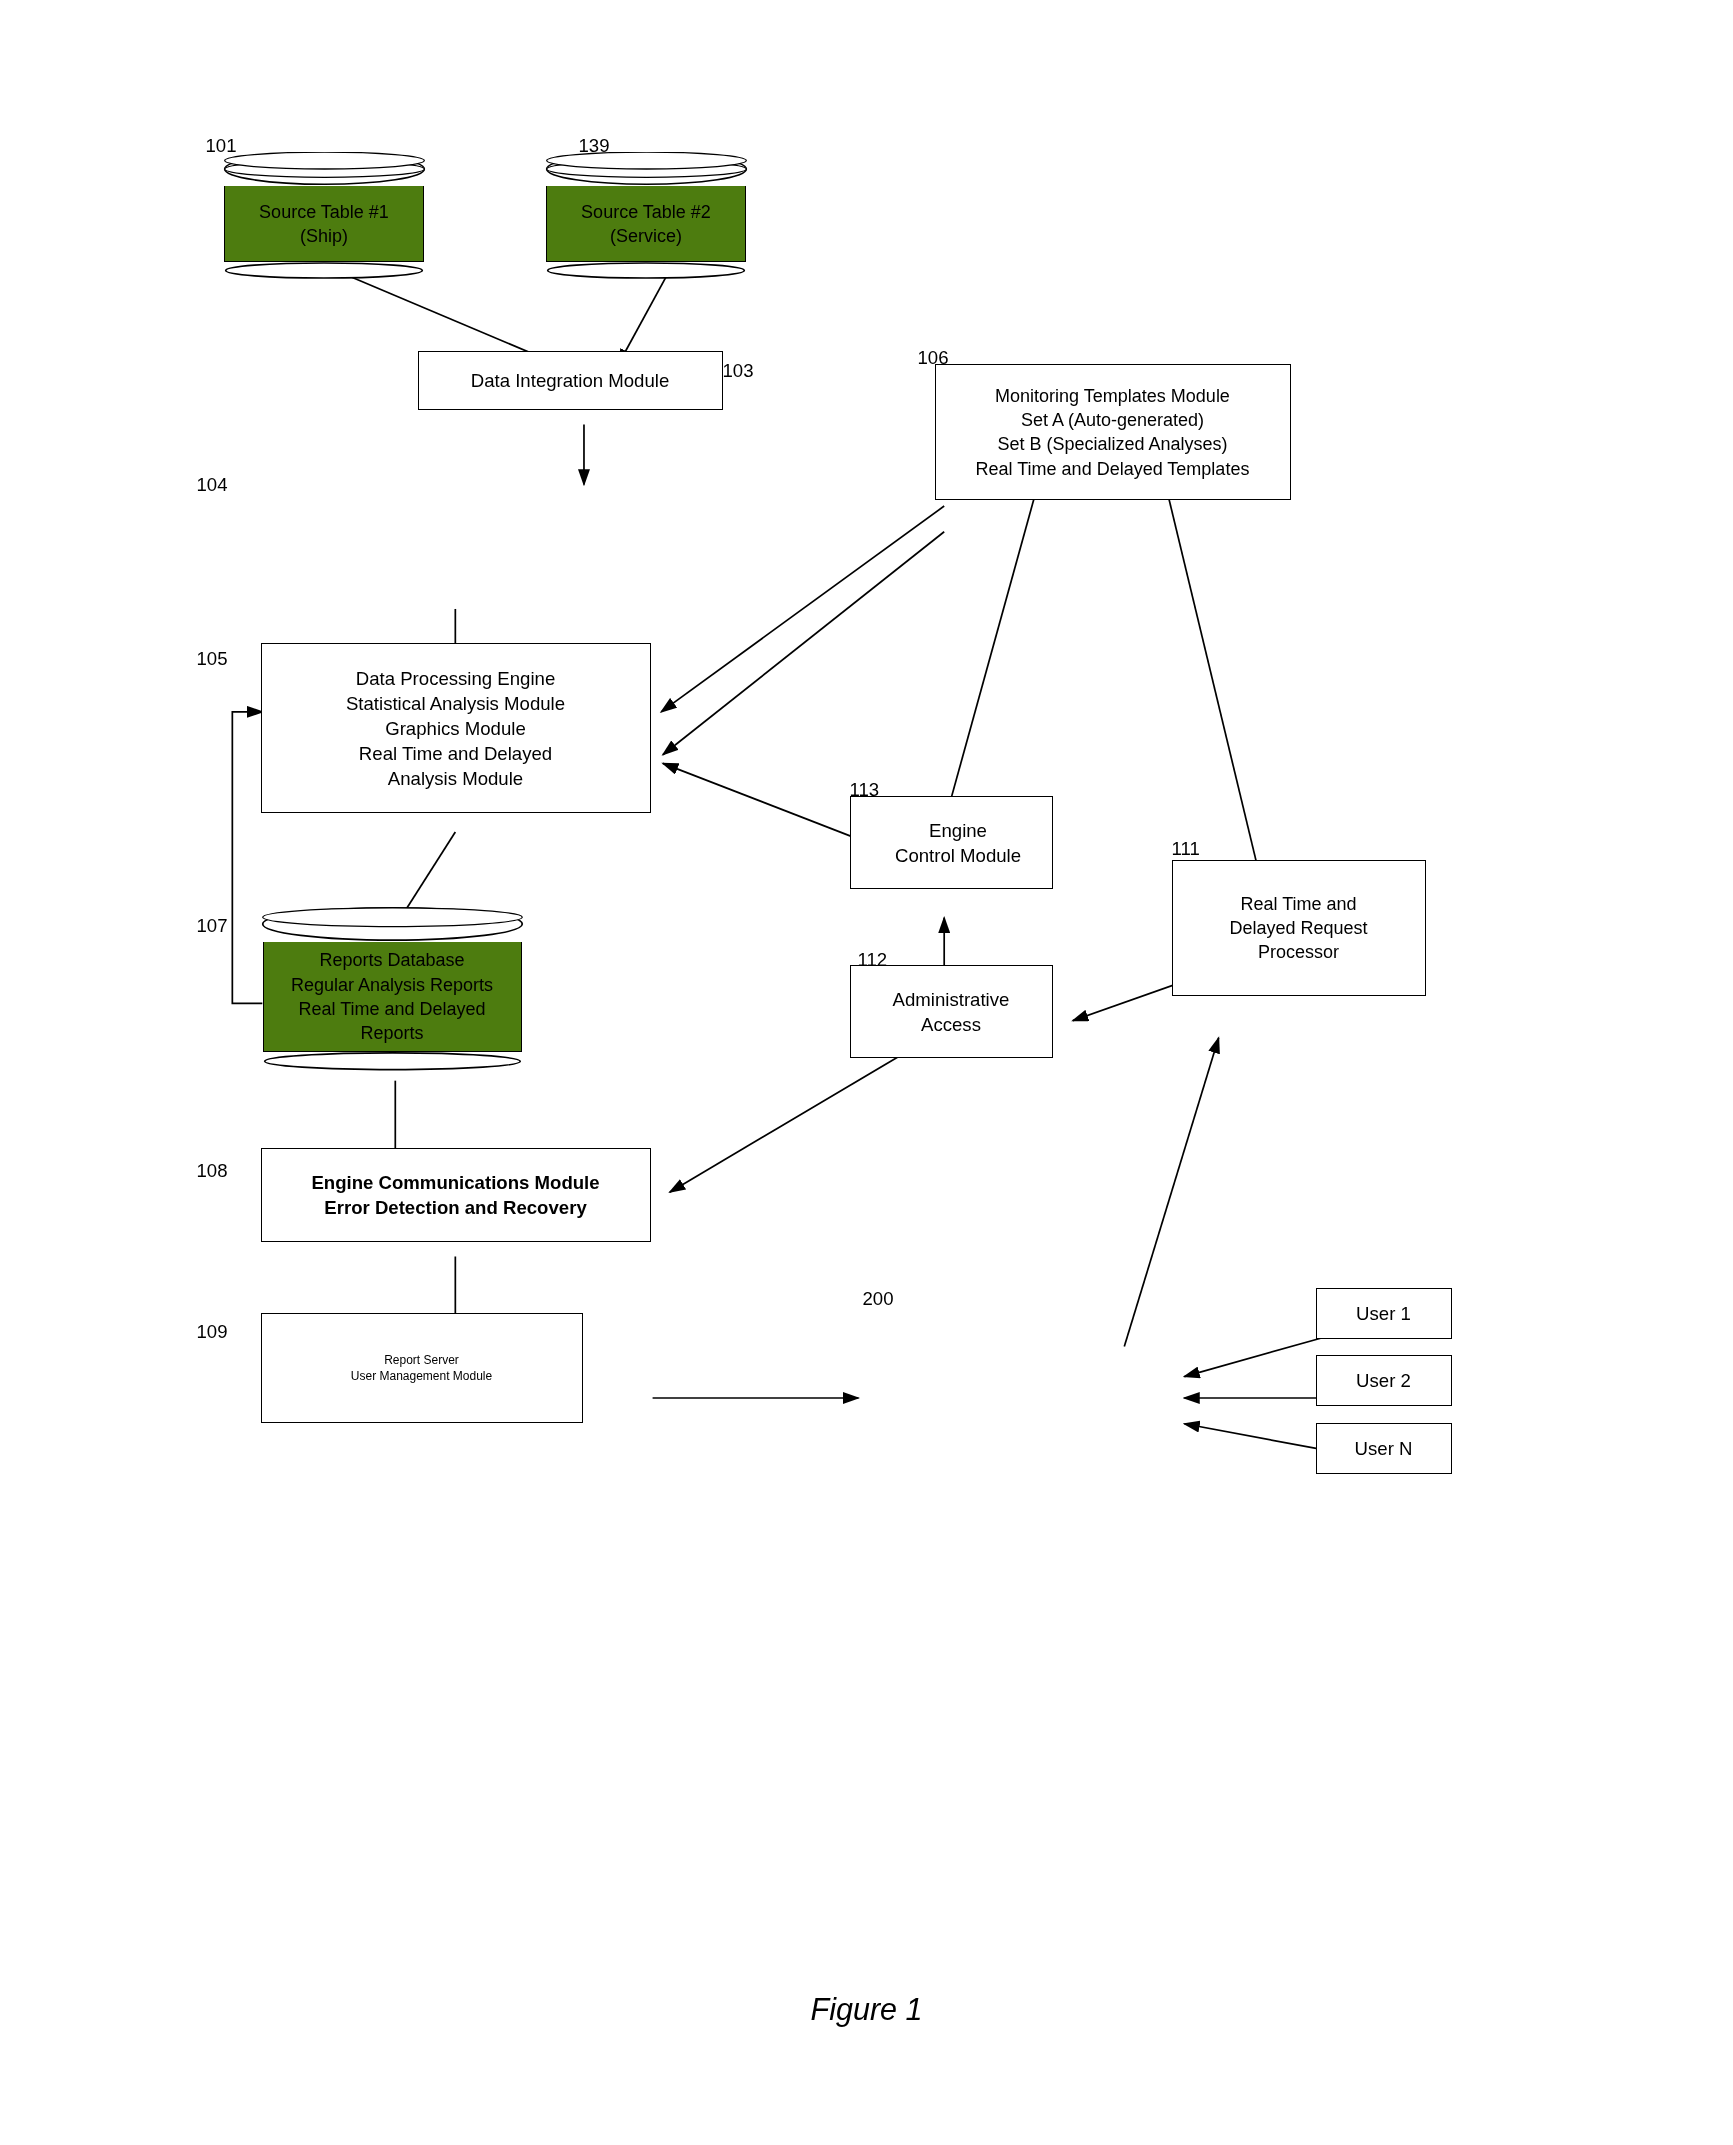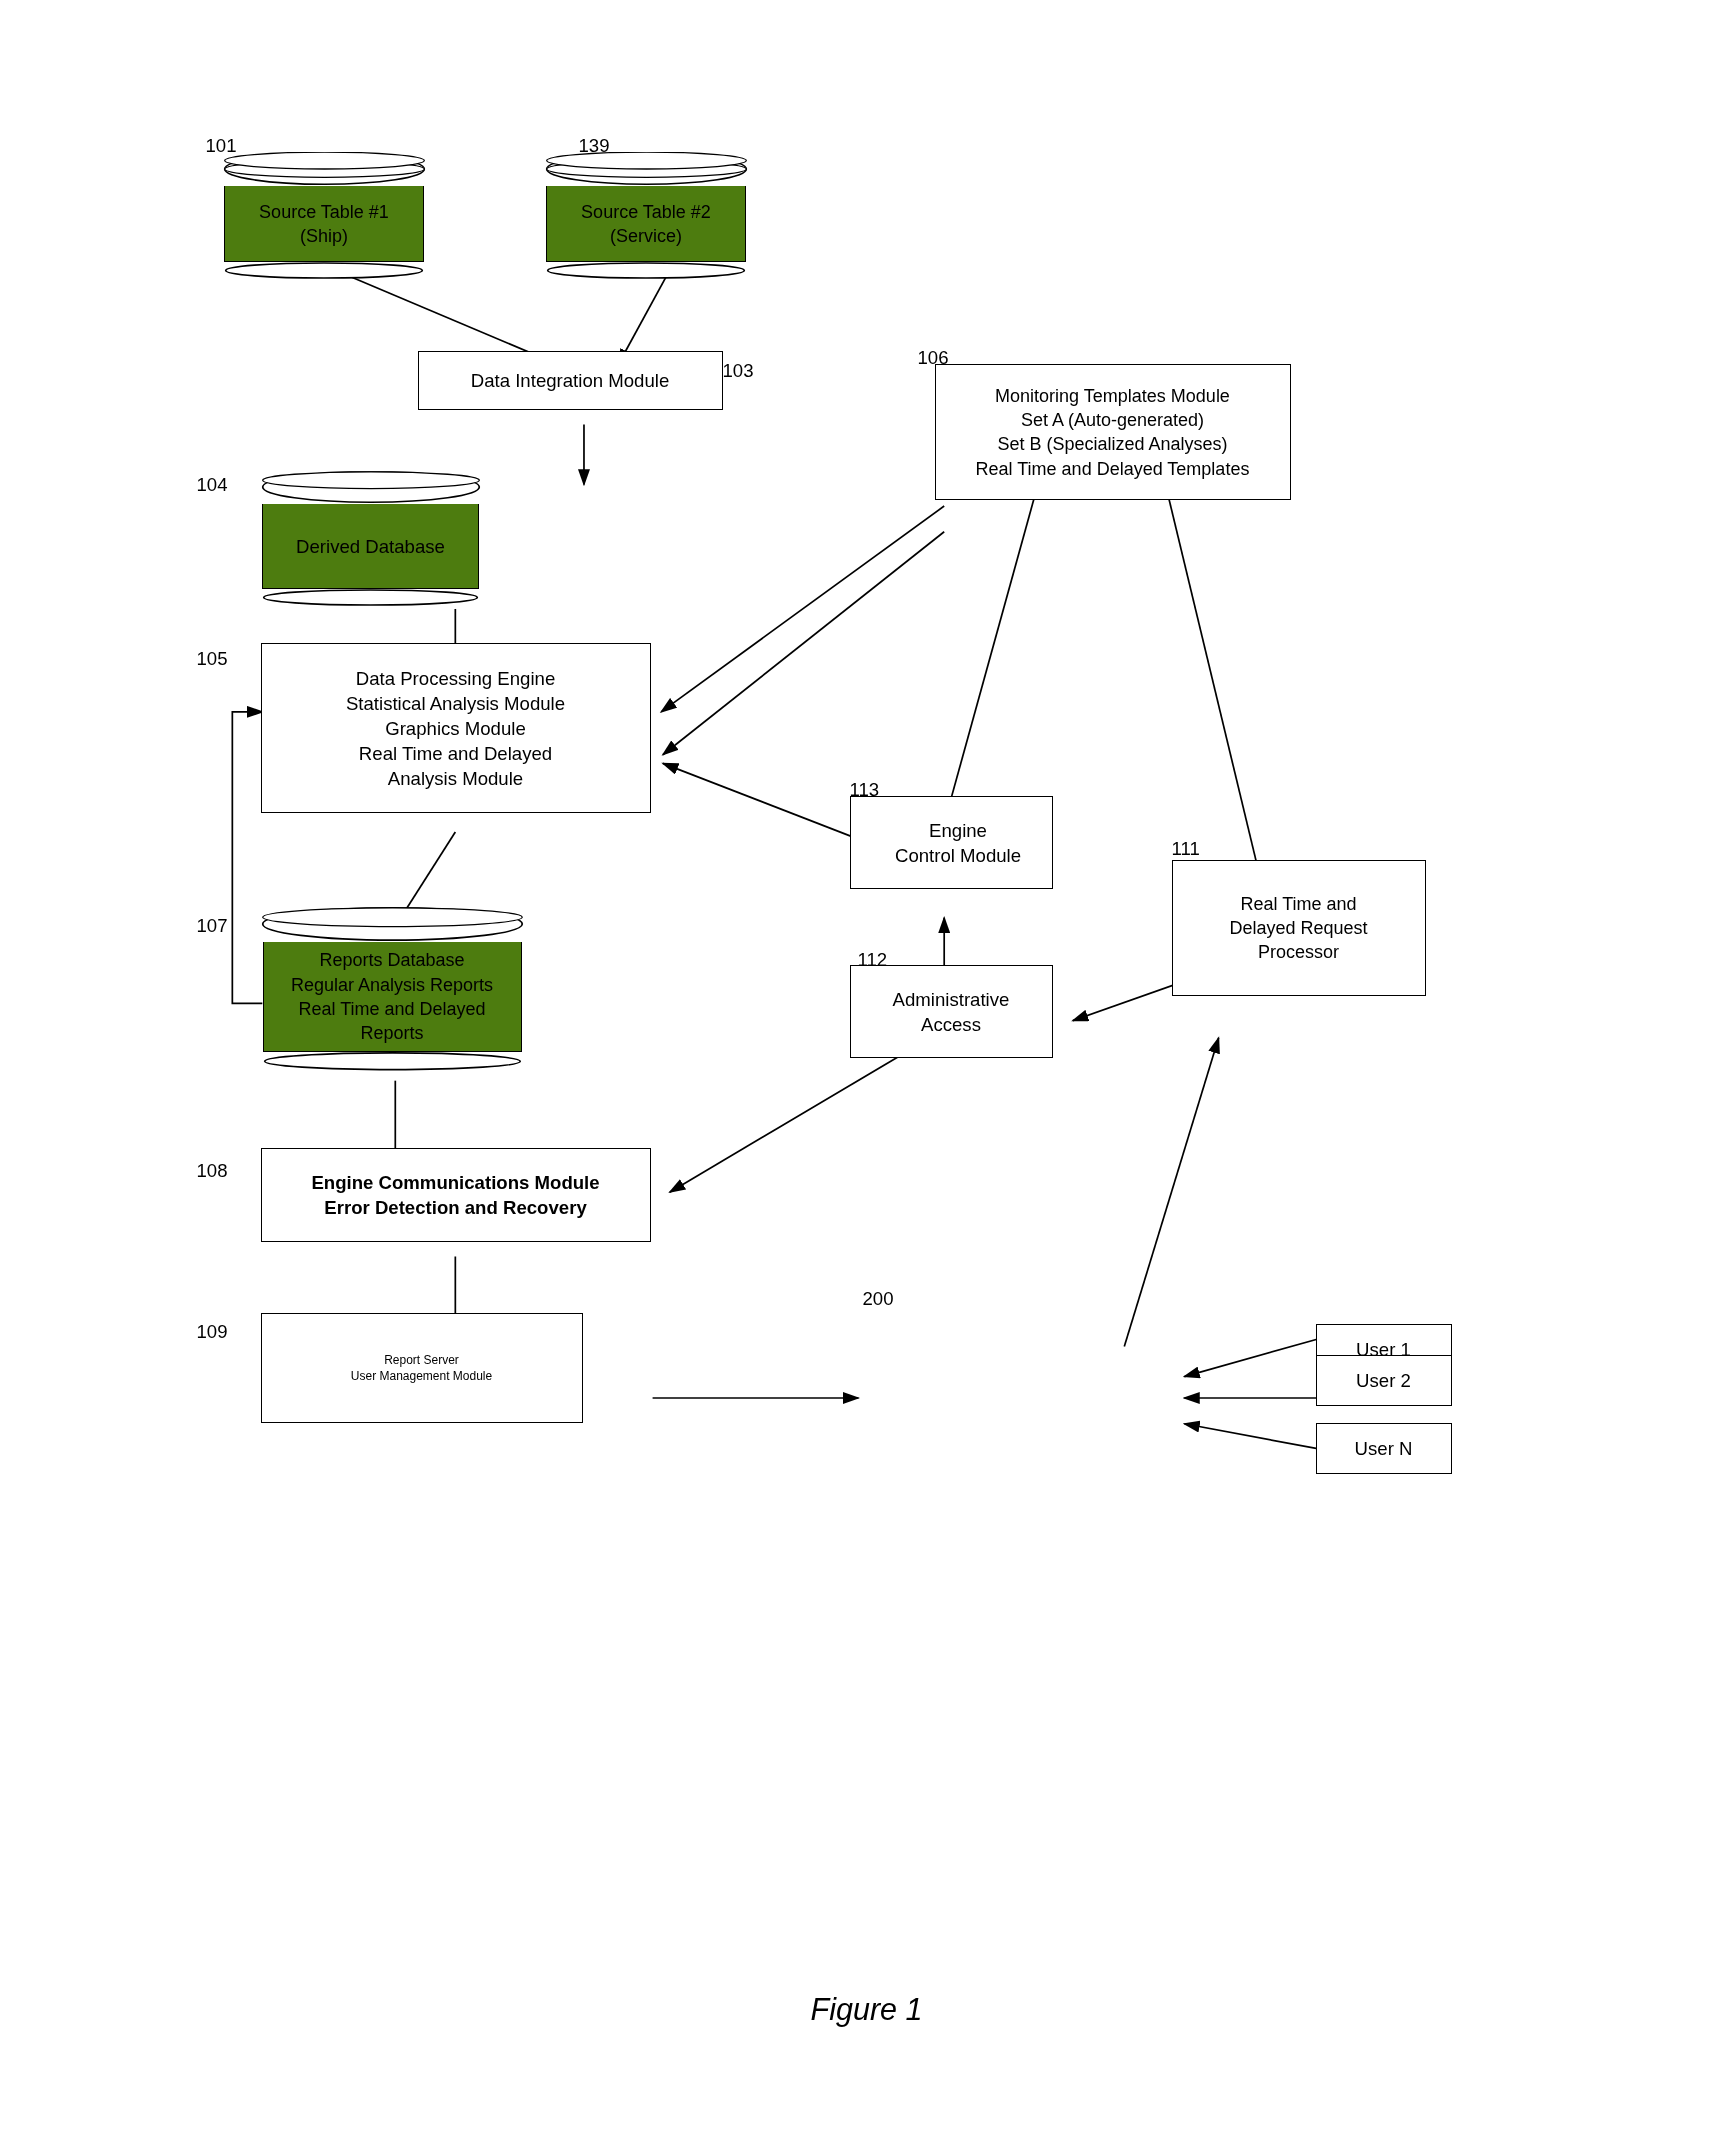--- a/index.html
+++ b/index.html
@@ -183,34 +183,20 @@
     </div>
 
     <span class="ref" style="left:585px; top:259px;">103</span>
 
     <div class="box" style="left:280px; top:250px; width:305px; height:59px;">
       <span>Data Integration Module</span>
     </div>
 
     <span class="ref" style="left:59px; top:373px;">104</span>
 
-    <div class="db" style="left:123px; top:369px; width:220px;">
-      <div class="db-top">
-        <svg viewBox="0 0 260 40" height="34">
-          <ellipse cx="130" cy="20" rx="128" ry="18" fill="white" stroke="black" stroke-width="2"></ellipse>
-          <ellipse cx="130" cy="12" rx="128" ry="10" fill="white" stroke="black" stroke-width="1.5"></ellipse>
-        </svg>
-      </div>
-      <div class="db-body" style="height:85px; width:217px; border-left:1.7px solid #000; border-right:1.7px solid #000; border-bottom:1.7px solid #000; border-top:none; font-size:18.6px; text-align:center; display:flex; align-items:center; justify-content:center;">
-        <span>Derived Database</span>
-      </div>
-      <svg viewBox="0 0 260 20" height="17" style="width:217px;">
-        <ellipse cx="130" cy="10" rx="128" ry="9" fill="white" stroke="black" stroke-width="2"></ellipse>
-      </svg>
-    </div>
 
     <span class="ref" style="left:59px; top:547px;">105</span>
 
     <div class="box" style="left:123px; top:542px; width:390px; height:170px; font-size:18.6px; text-align:center;">
       <span>Data Processing Engine<br>Statistical Analysis Module<br>Graphics Module<br>Real Time and Delayed<br>Analysis Module</span>
     </div>
 
     <span class="ref" style="left:780px; top:246px;">106</span>
 
     <div class="box" style="left:797px; top:263px; width:356px; height:136px; font-size:18px;">
@@ -254,21 +240,21 @@
     <span class="ref" style="left:720px; top:848px;">112</span>
     <div class="box" style="left:712px; top:864px; width:203px; height:93px; font-size:18.6px;">
       <span>Administrative<br>Access</span>
     </div>
 
     <span class="ref" style="left:712px; top:678px;">113</span>
     <div class="box" style="left:712px; top:695px; width:203px; height:93px; font-size:18.6px;padding-left:26px;">
       <span>Engine<br>Control Module</span>
     </div>
 
-    <div class="box" style="left:1178px; top:1187px; width:136px; height:51px; font-size:18.6px;margin-top:36px;">
+    <div class="box" style="left:1178px; top:1187px; width:136px; height:51px; font-size:18.6px;">
       <span>User 1</span>
     </div>
 
     <div class="box" style="left:1178px; top:1254px; width:136px; height:51px; font-size:18.6px;">
       <span>User 2</span>
     </div>
 
     <div class="box" style="left:1178px; top:1322px; width:136px; height:51px; font-size:18.6px;">
       <span>User N</span>
     </div>

